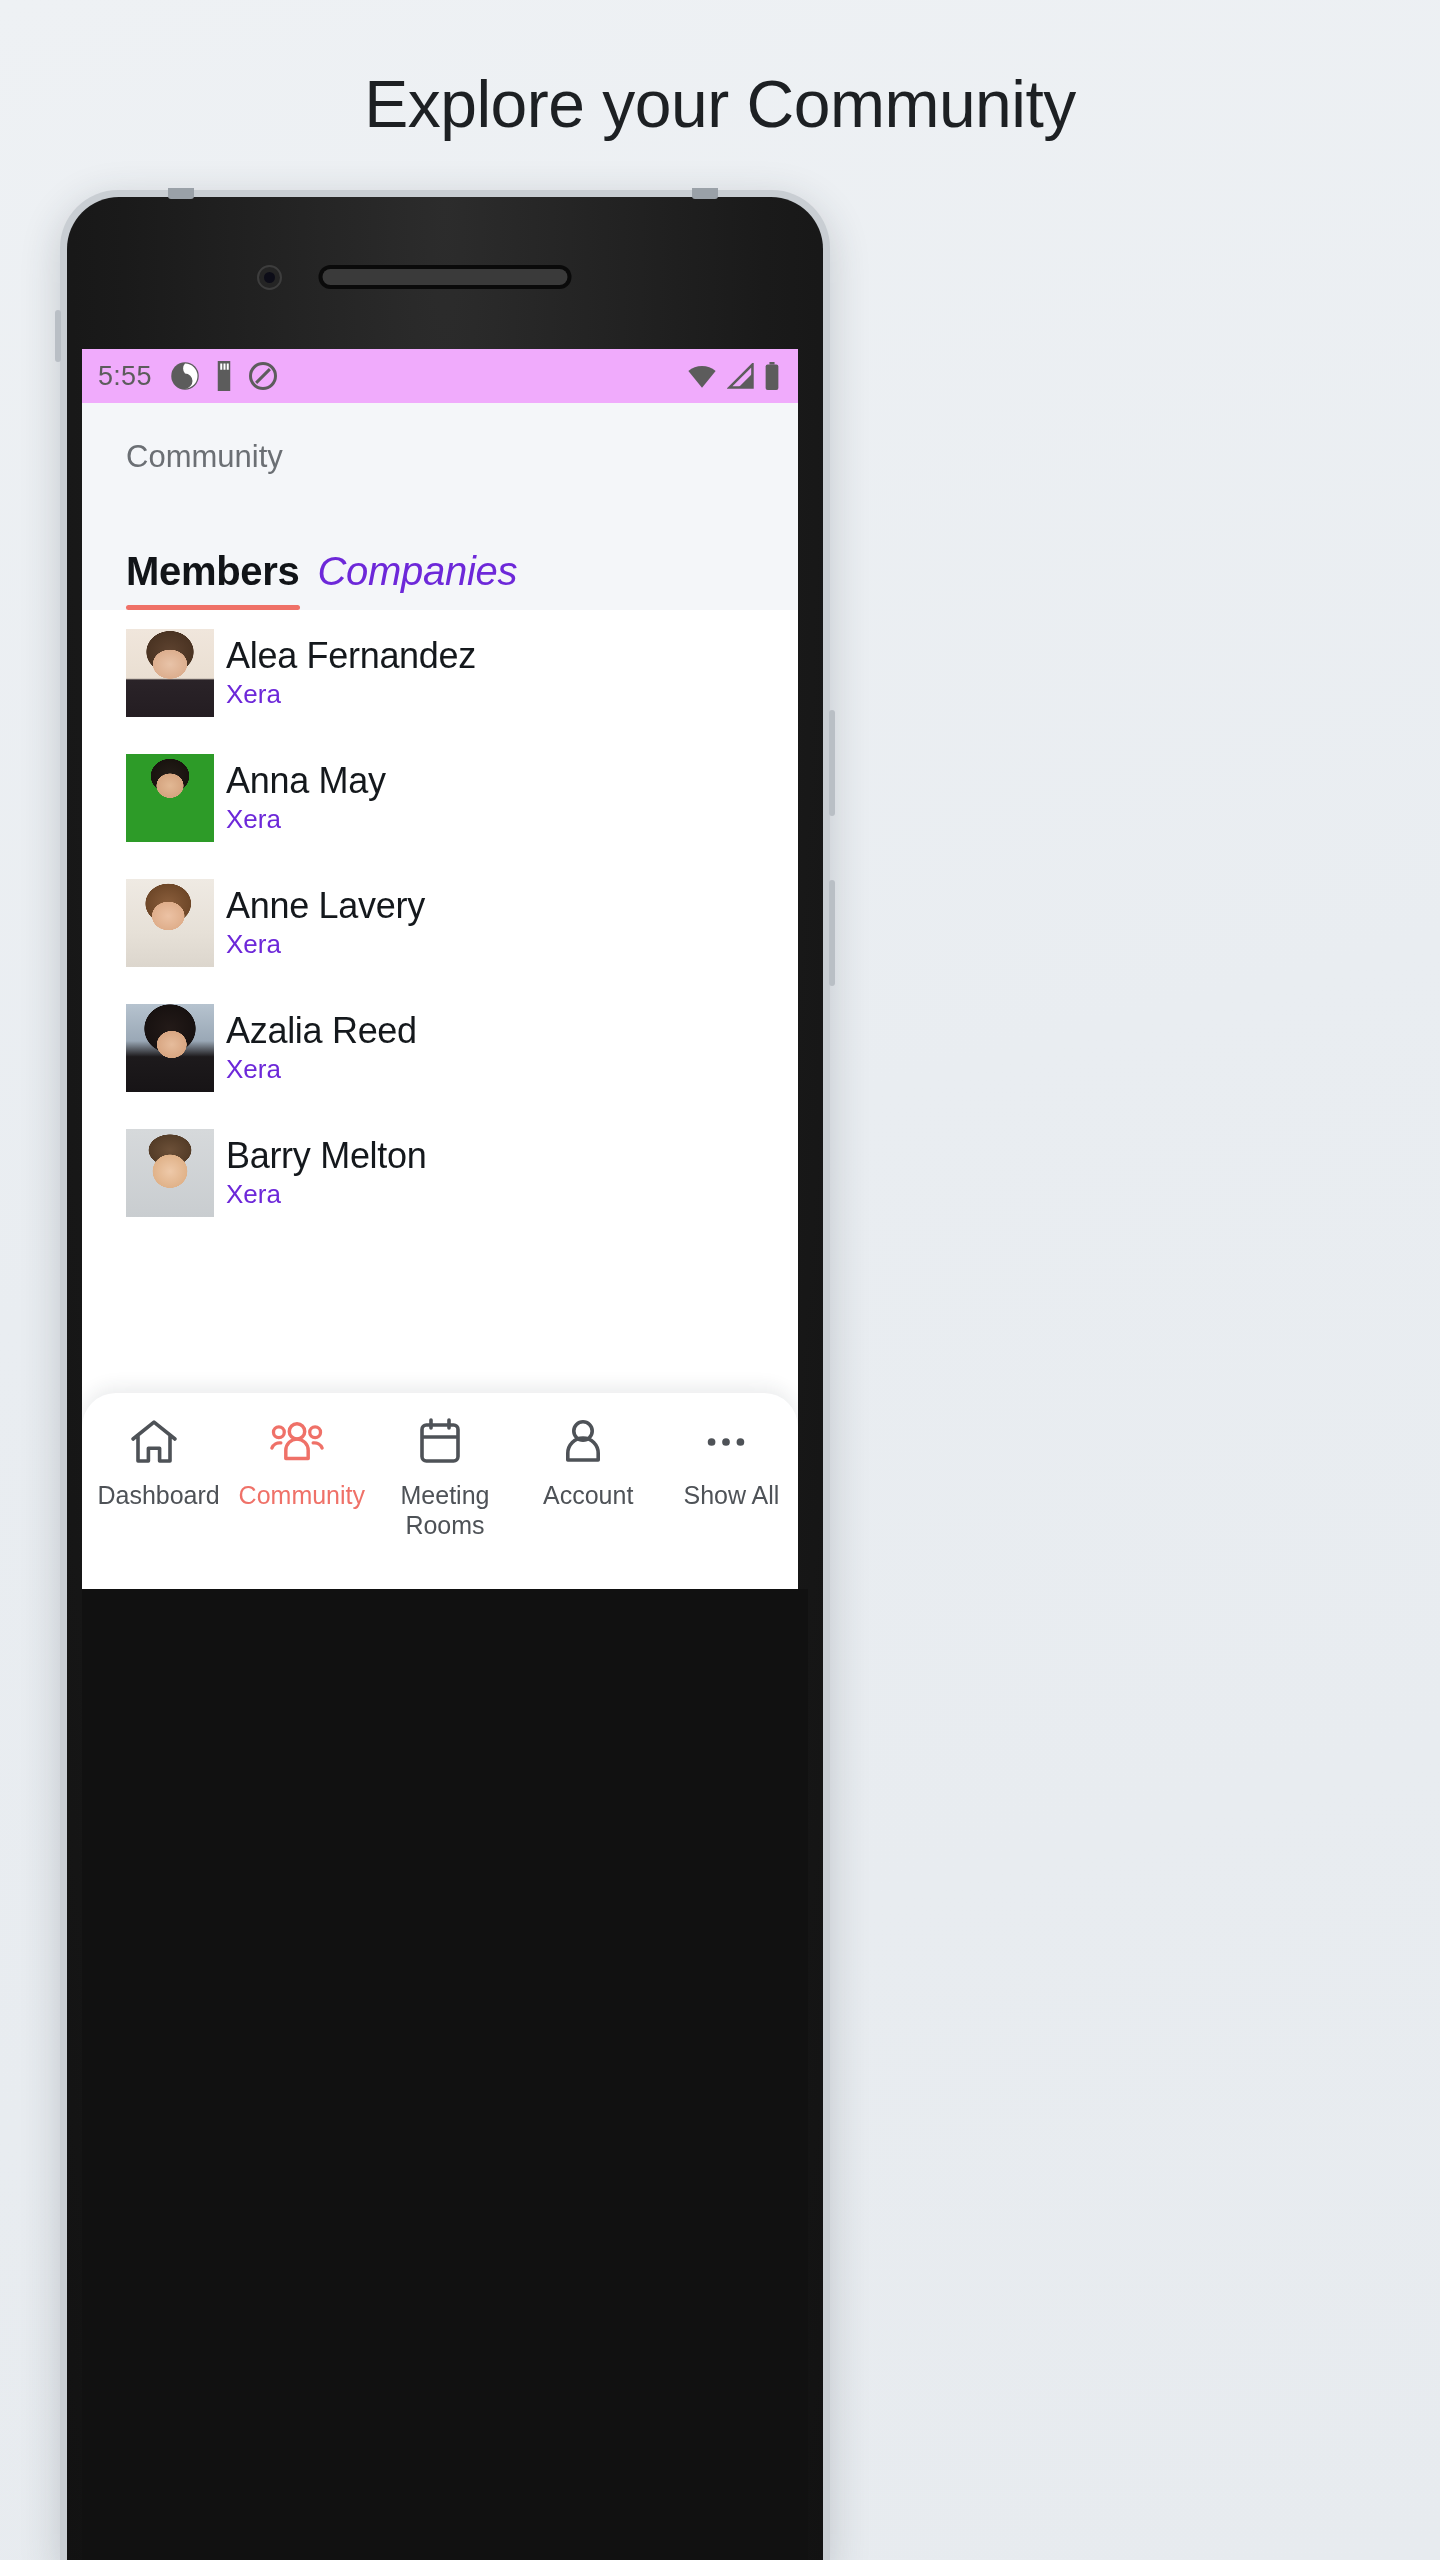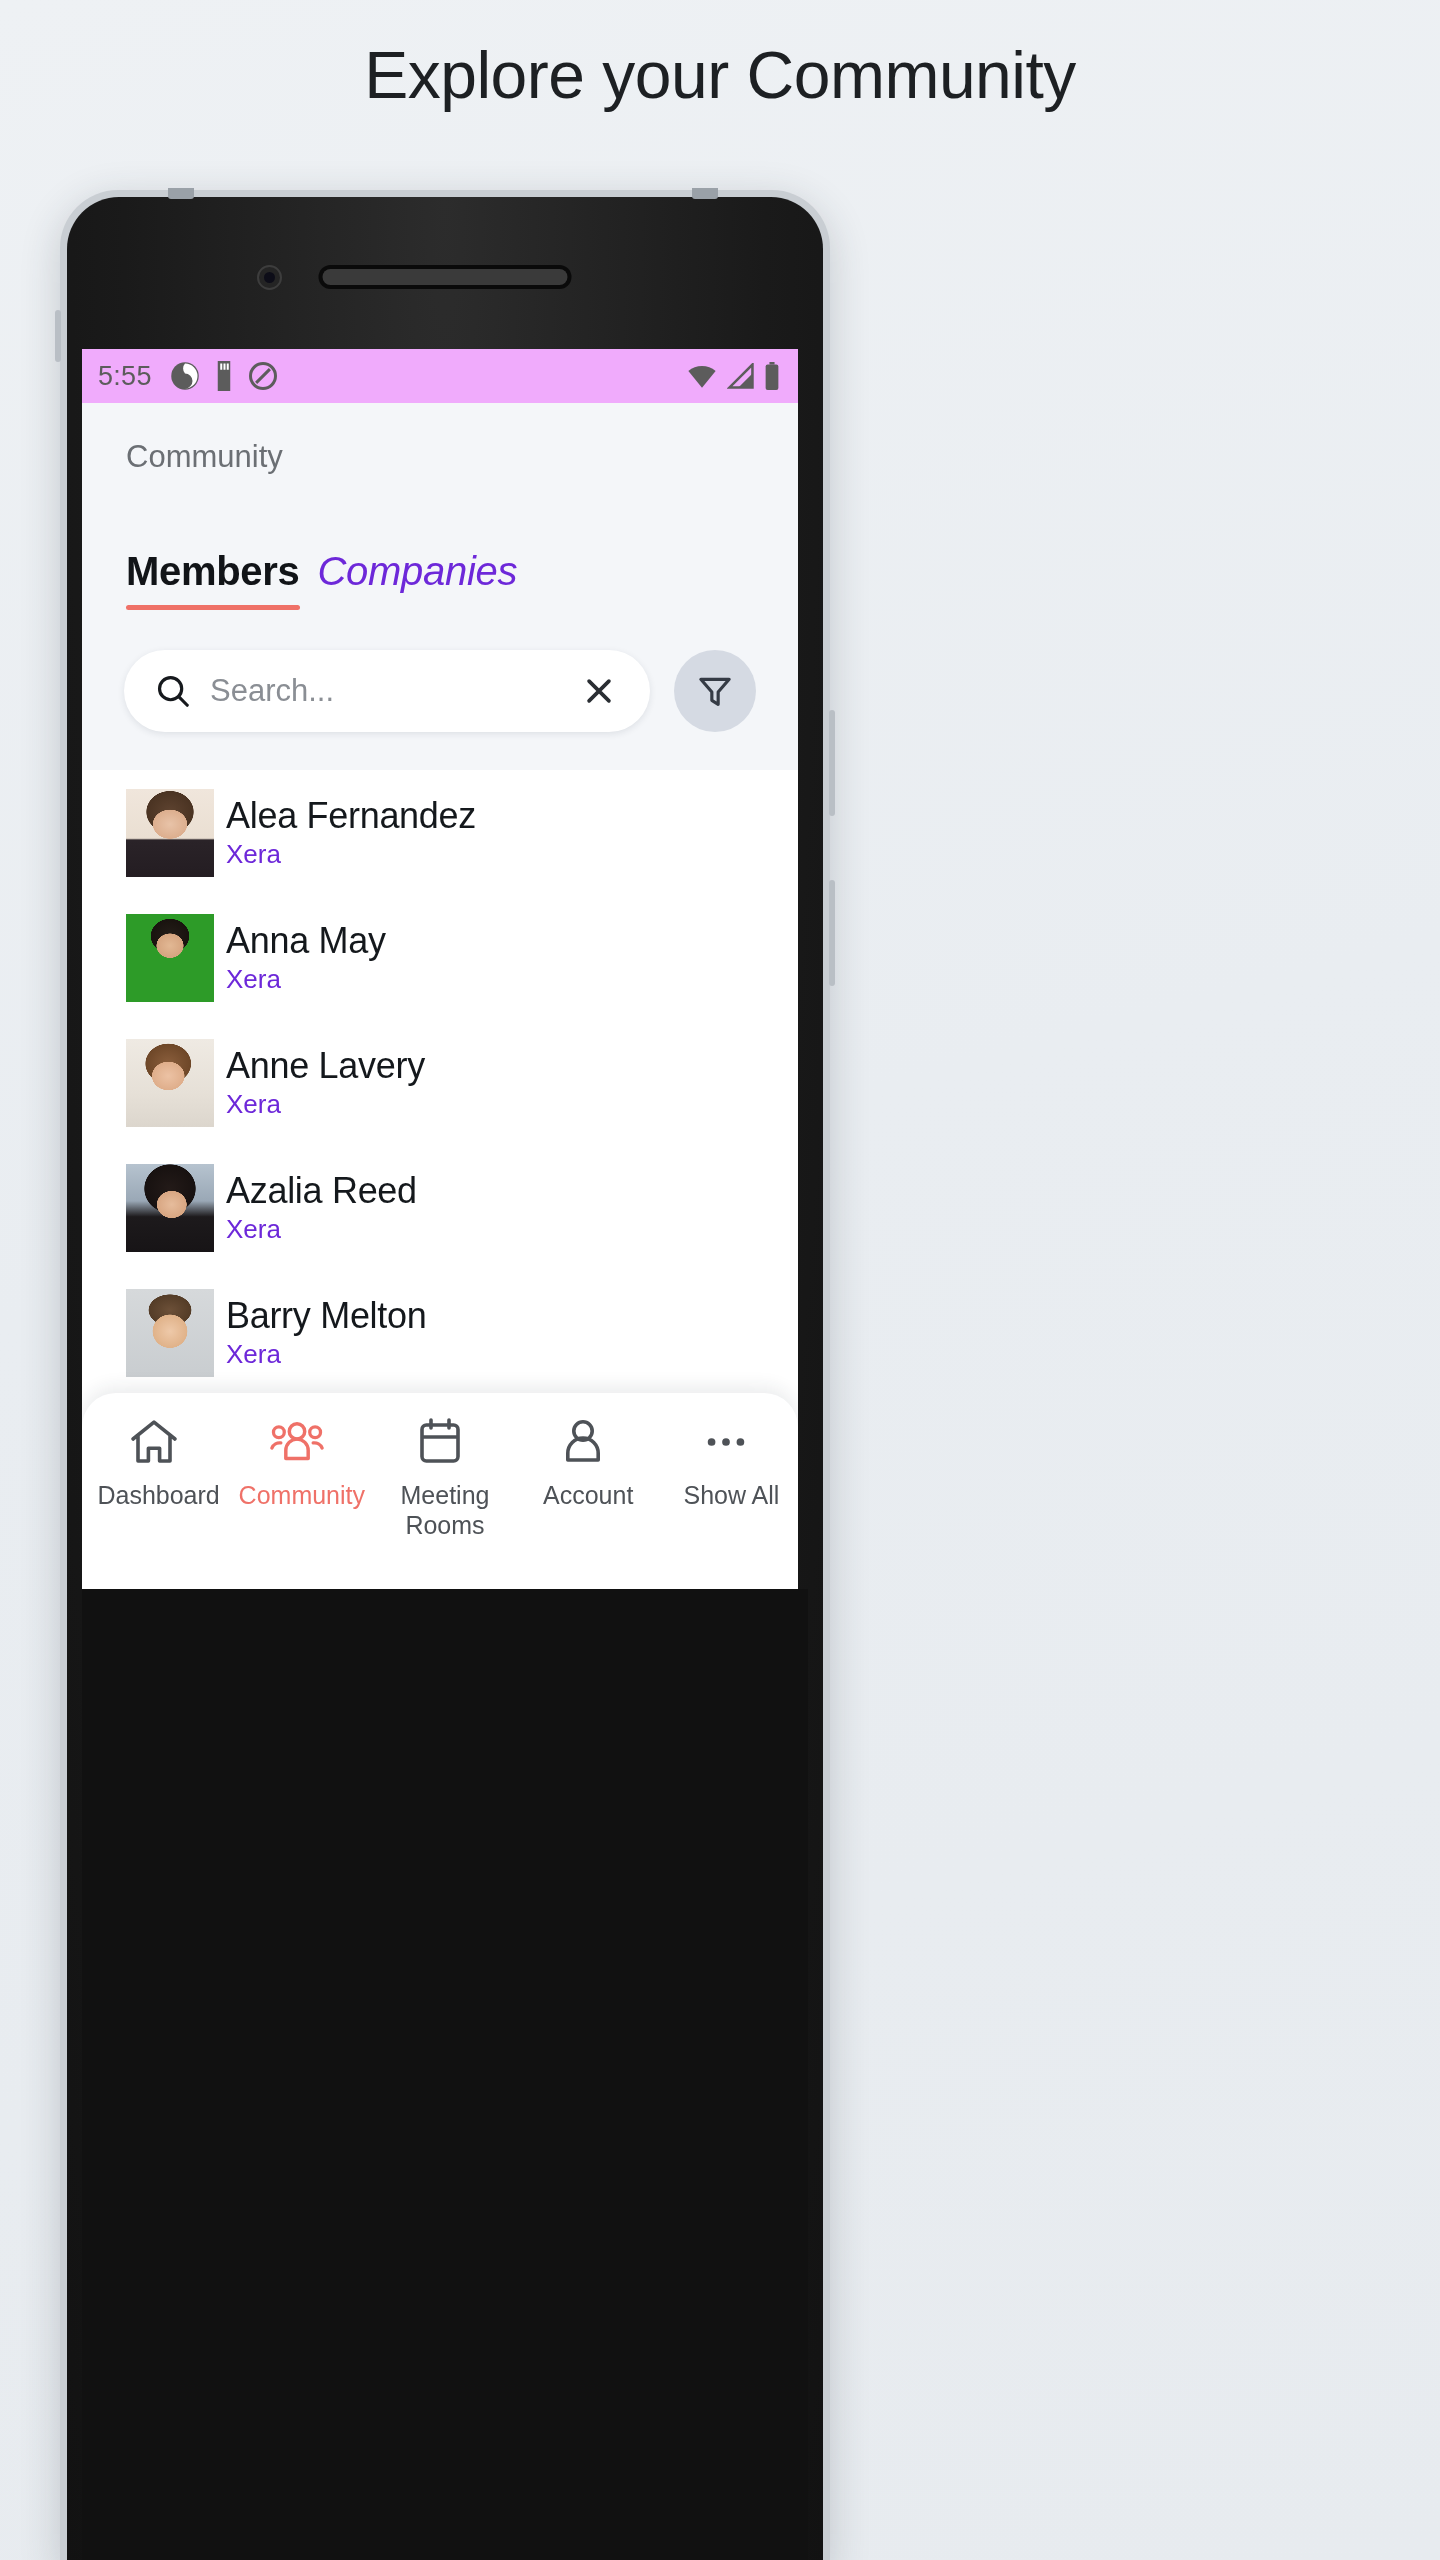--- a/index.html
+++ b/index.html
@@ -12,21 +12,21 @@
 
   body {
     font-family: "Liberation Sans", sans-serif;
     background: linear-gradient(165deg, #eef1f4 0%, #e9edf1 45%, #e7ebef 100%);
     position: relative;
   }
 
   
   .headline {
     position: absolute;
-    top: 36px;
+    top: 65px;
     left: 0;
     width: 100%;
     text-align: center;
     font-size: 66px;
     font-weight: 300;
     letter-spacing: -0.5px;
     color: #1d2023;
     line-height: 1.2;
   }
 
@@ -440,39 +440,20 @@
 
 
     <div class="community-head">
       <div class="section-label">Community</div>
 
       <div class="tabs">
         <div class="tab active">Members</div>
         <div class="tab inactive">Companies</div>
       </div>
 
-      <div class="search-row">
-        <div class="search-field">
-          <svg width="38" height="38" viewBox="0 0 24 24">
-            <circle cx="10.5" cy="10.5" r="7" fill="none" stroke="#16191d" stroke-width="2"></circle>
-            <path d="M15.6 15.6 21 21" stroke="#16191d" stroke-width="2" stroke-linecap="round"></path>
-          </svg>
-          <span class="search-placeholder">Search...</span>
-          <span class="clear-btn">
-            <svg width="34" height="34" viewBox="0 0 24 24">
-              <path d="M5 5 19 19M19 5 5 19" stroke="#2a2e33" stroke-width="2.6" stroke-linecap="round"></path>
-            </svg>
-          </span>
-        </div>
-        <div class="filter-btn">
-          <svg width="40" height="40" viewBox="0 0 24 24">
-            <path d="M3.5 5h17l-6.6 7.6V20l-3.8-2.4v-5z" fill="none" stroke="#353b45" stroke-width="1.9" stroke-linejoin="round"></path>
-          </svg>
-        </div>
-      </div>
     </div>
 
     <div class="member-list">
       <div class="member-row">
         <div class="member-thumb">
             <div class="ph ph-alea"></div>
           </div>
         <div class="member-info">
           <div class="member-name">Alea Fernandez</div>
           <div class="member-company">Xera</div>

